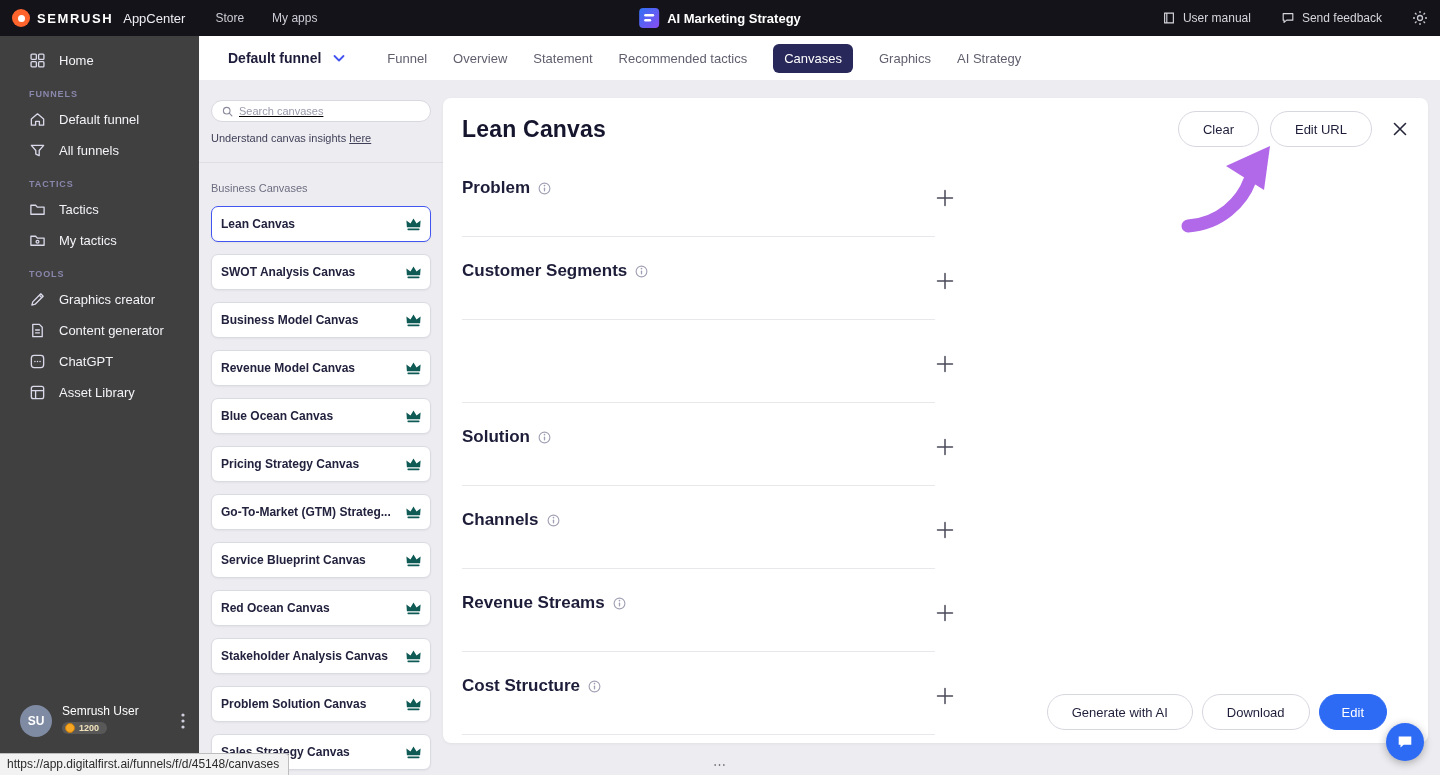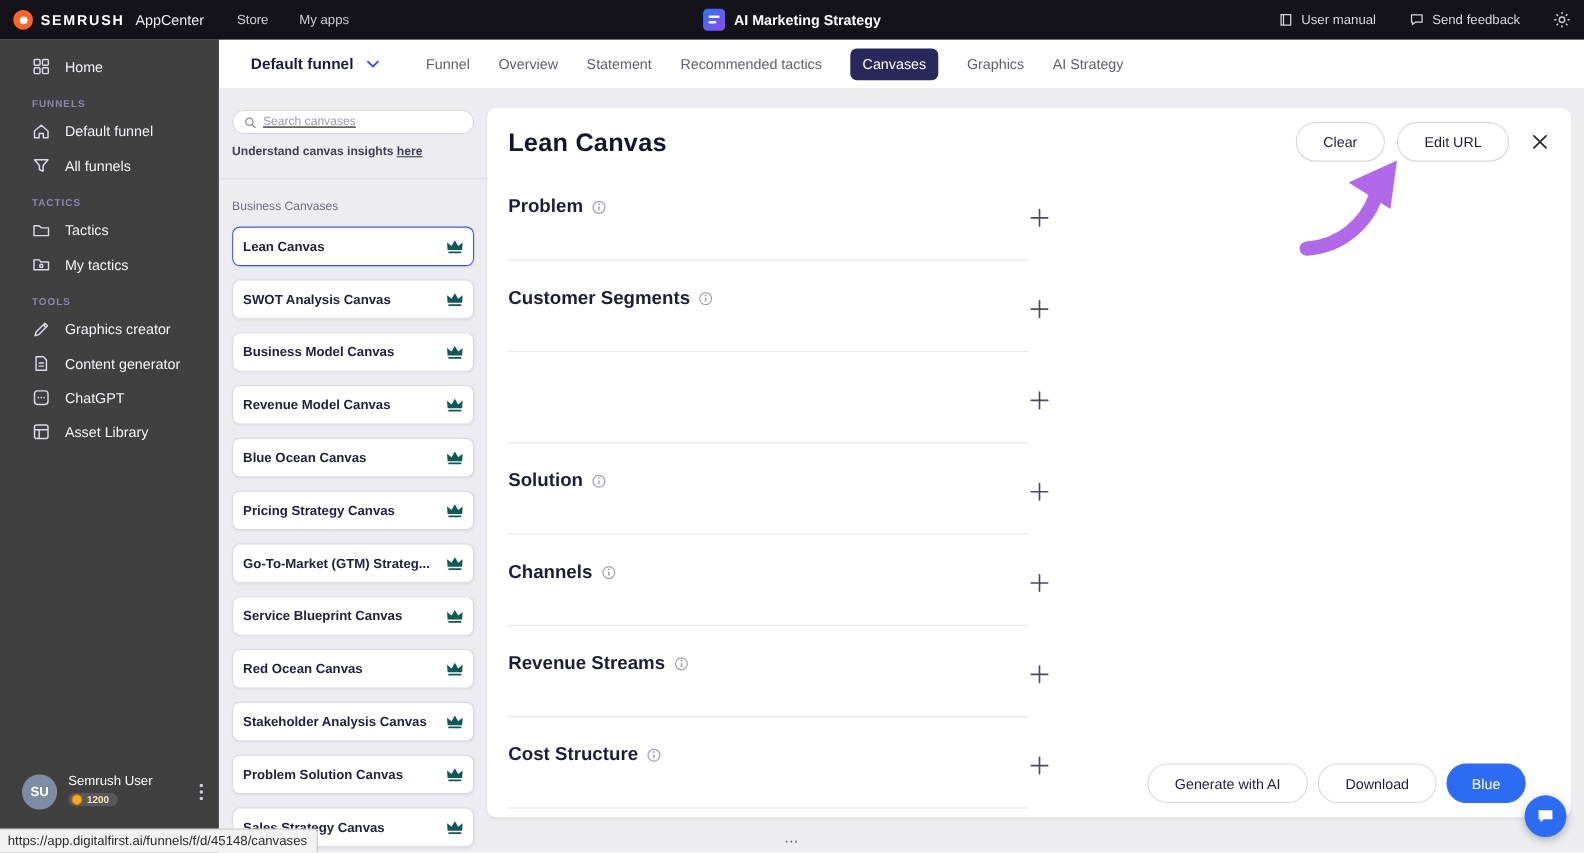--- a/index.html
+++ b/index.html
@@ -49,21 +49,21 @@
 
   
   .content { position:absolute; top:80px; left:199px; right:0; bottom:0; background:#ededf1; }
 
   
   .left-panel { position:absolute; left:0; top:0; width:244px; bottom:0; }
   .search-box { position:absolute; left:12px; top:20px; width:220px; height:22px; background:#fff; border:1px solid #d8d8e0; border-radius:12px; display:flex; align-items:center; gap:6px; padding:0 10px;text-decoration:underline; }
   .search-box .s-icon { width:11px; height:11px; display:inline-flex; color:#8b8b9d; flex:0 0 auto; }
   .search-box input { border:none; outline:none; font-size:11px; color:#333; width:100%; background:transparent; font-family:inherit; }
   .search-box input::placeholder { color:#9a9aac; }
-  .insight { position:absolute; left:12px; top:52px; font-size:11px; color:#3f3f58;font-weight:bold; }
+  .insight { position:absolute; left:12px; top:52px; font-size:11px; color:#3f3f58; }
   .insight a { text-decoration:underline; cursor:pointer; }
   .panel-divider { position:absolute; left:0; right:0; top:82px; height:1px; background:#dedee4; }
   .group-label { position:absolute; left:12px; top:102px; font-size:11px; color:#6d6d82; }
   .canvas-list { position:absolute; left:12px; top:126px; width:220px; display:flex; flex-direction:column; gap:12px; }
   .canvas-card { height:36px; flex:0 0 36px; background:#fff; border:1px solid #dadae2; border-radius:7px; display:flex; align-items:center; padding:0 8px 0 9px; cursor:pointer; box-shadow:0 1px 2px rgba(20,20,40,0.05); }
   .canvas-card.selected { border:1.6px solid #4355f1; }
   .canvas-card-label { font-size:12px; font-weight:bold; color:#22223e; white-space:nowrap; overflow:hidden; flex:1; }
   .crown { width:17px; height:16px; flex:0 0 auto; margin-left:6px; display:inline-flex; }
 
   
@@ -501,21 +501,21 @@
             </span></h2>
           <button class="plus"><svg viewBox="0 0 24 24" fill="none" stroke="currentColor" stroke-width="1.5" stroke-linecap="round">
               <path d="M12 4.5 V19.5 M4.5 12 H19.5"></path>
             </svg></button>
           <div class="c-divider"></div>
         </div>
       </div>
     <div class="card-footer">
       <button class="btn">Generate with AI</button>
       <button class="btn">Download</button>
-      <button class="btn primary">Blue</button>
+      <button class="btn primary">Edit</button>
     </div>
   </section>
 </div>
 
 <div class="chat-launcher">
   <svg viewBox="0 0 20 20">
       <path d="M3 4 H17 V13 H8.5 L5 16 V13 H3 Z" fill="#fff"></path>
     </svg>
 </div>
 

